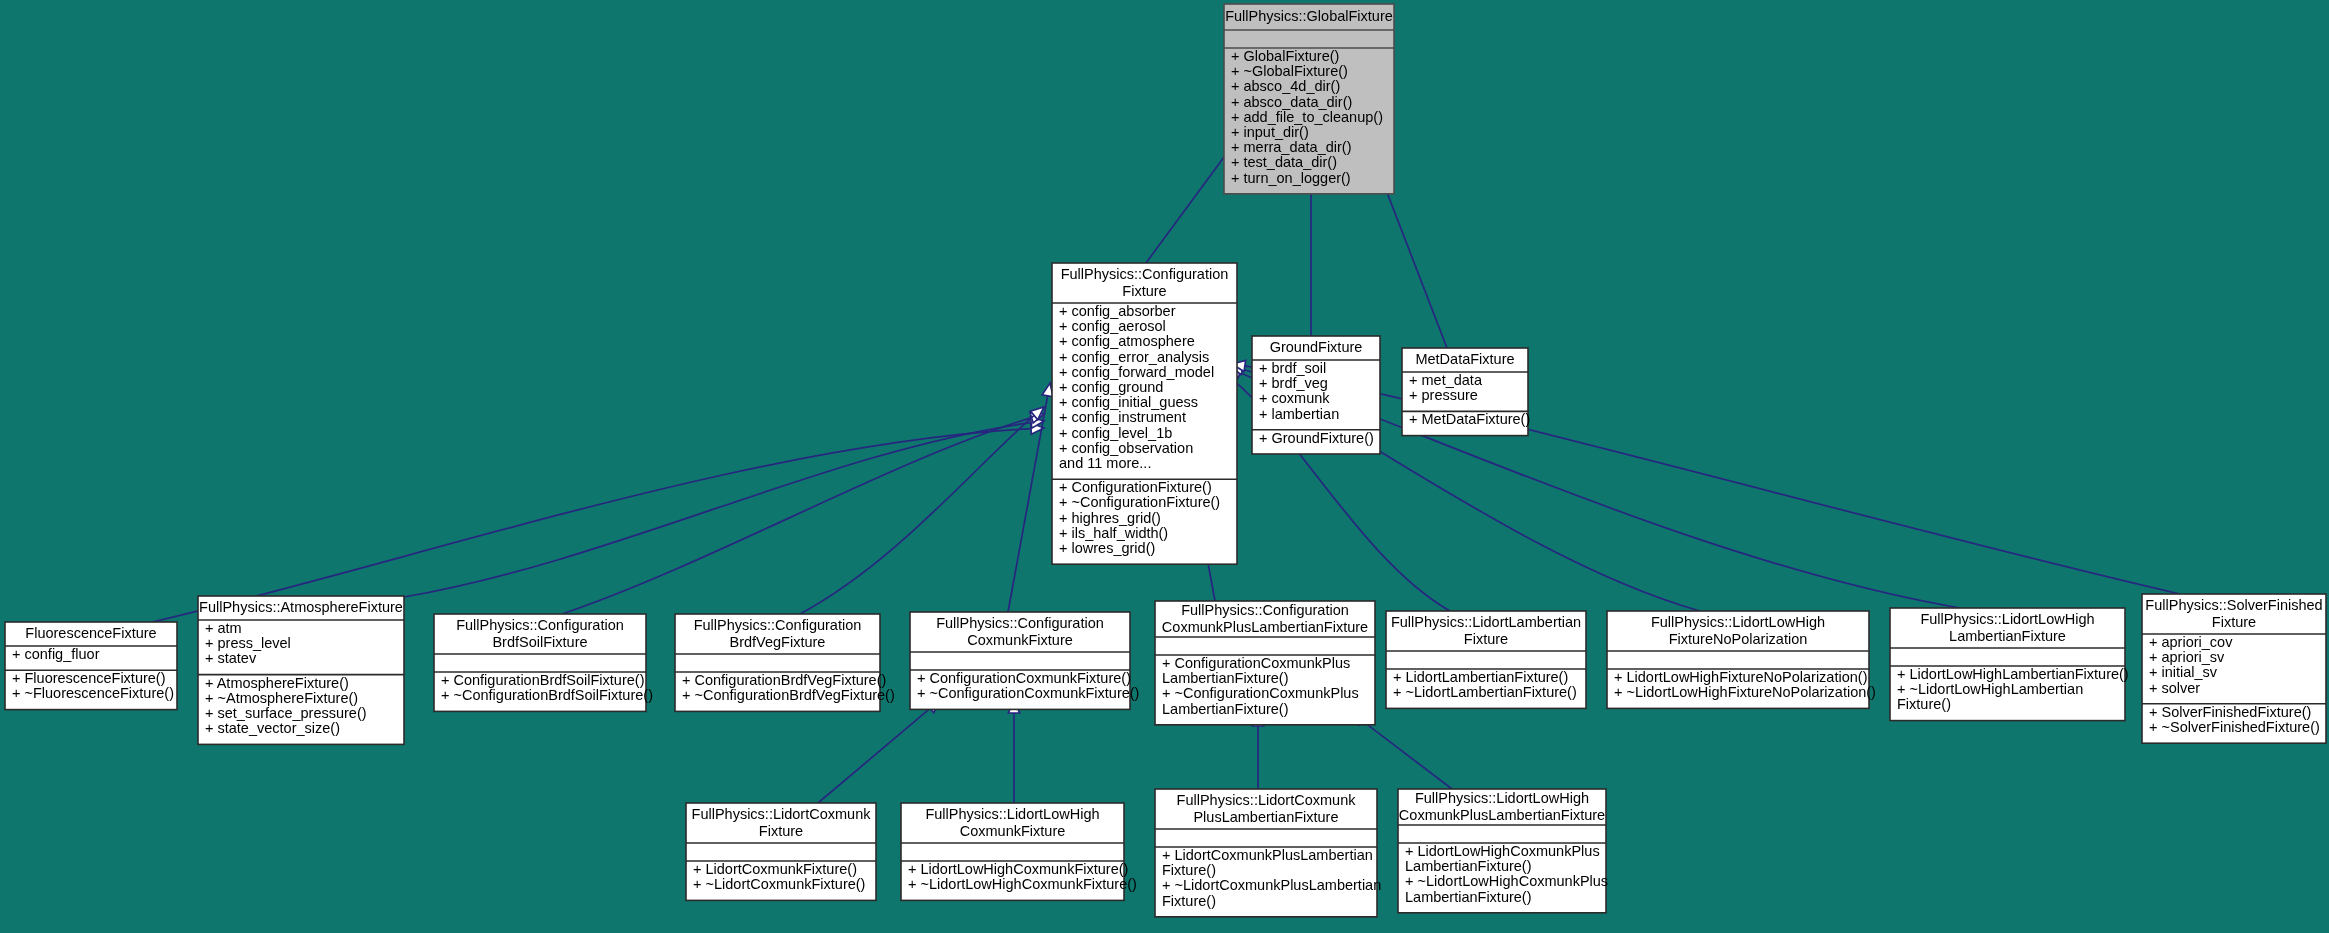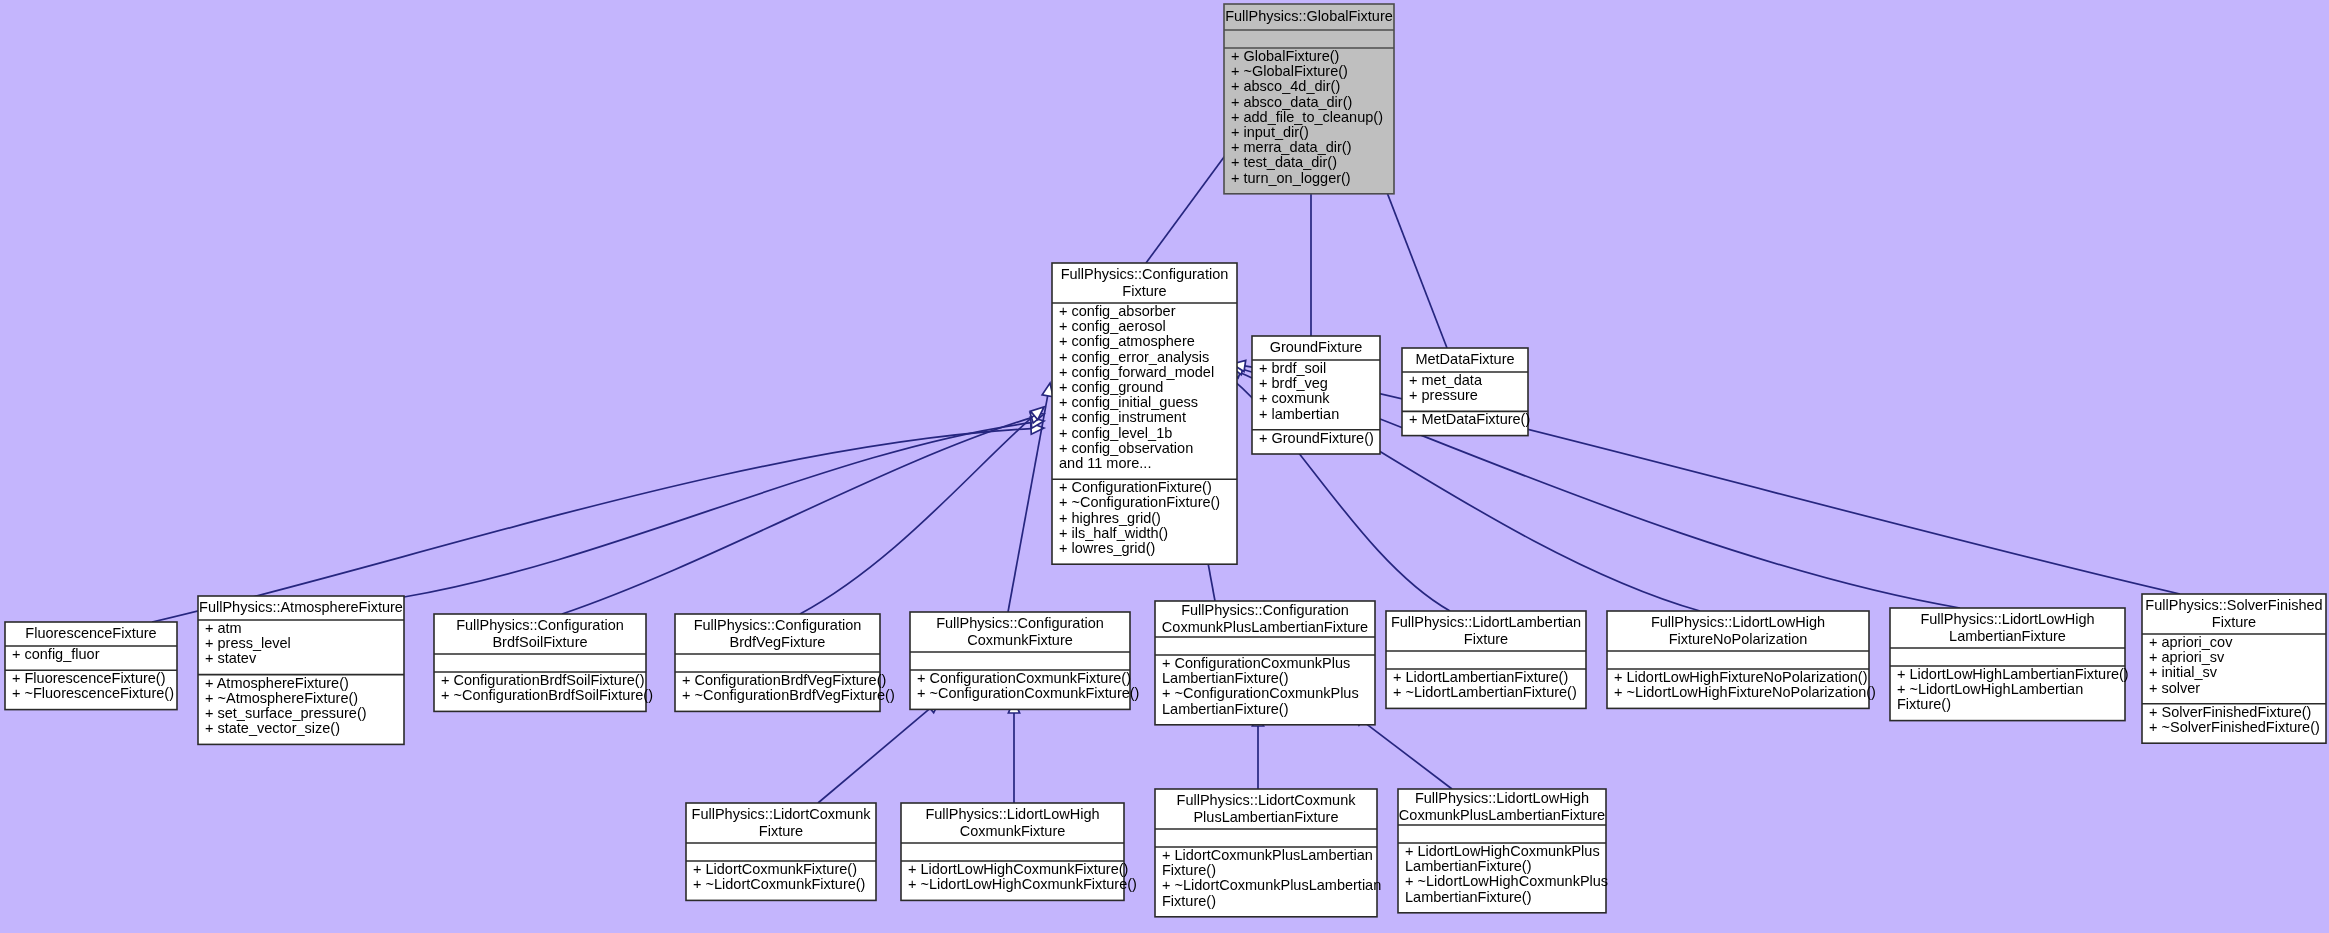--- a/index.html
+++ b/index.html
@@ -8,21 +8,21 @@
     background: #ffffff;
   }
   body {
     font-family: "Liberation Sans", sans-serif;
   }
   #diagram-root {
     position: relative;
     width: 2329px;
     height: 933px;
     overflow: hidden;
-    background: #c4b5fd;
+    background: #0f766e;
   }
   svg#uml-canvas {
     position: absolute;
     left: 0;
     top: 0;
     width: 2329px;
     height: 933px;
   }
   .cls-box-rect {
     fill: #ffffff;

